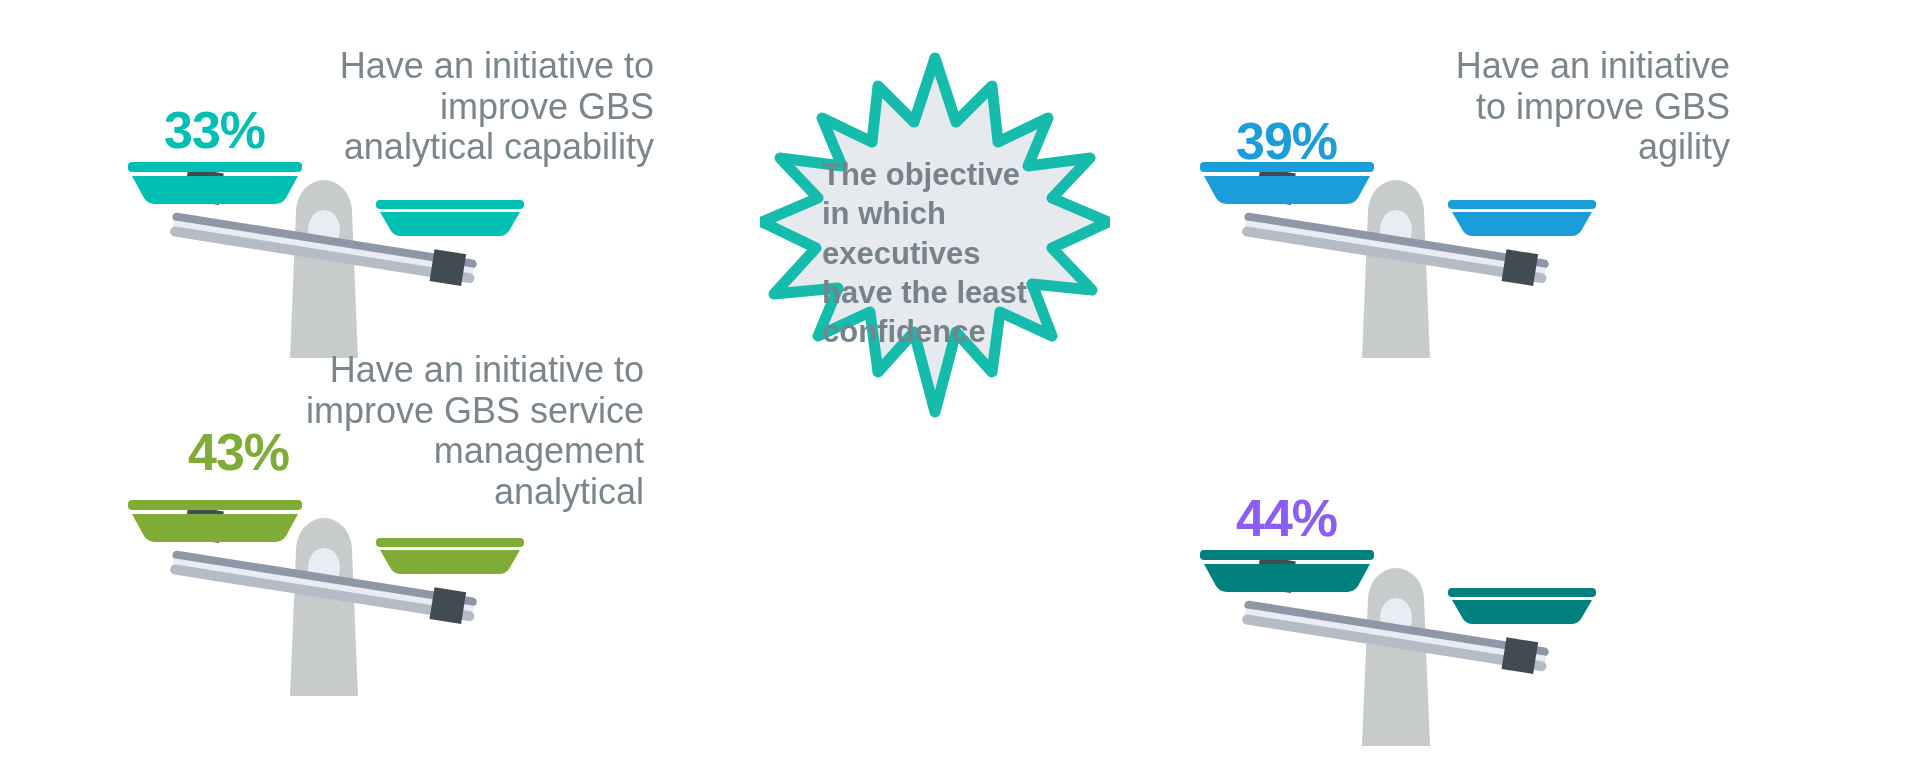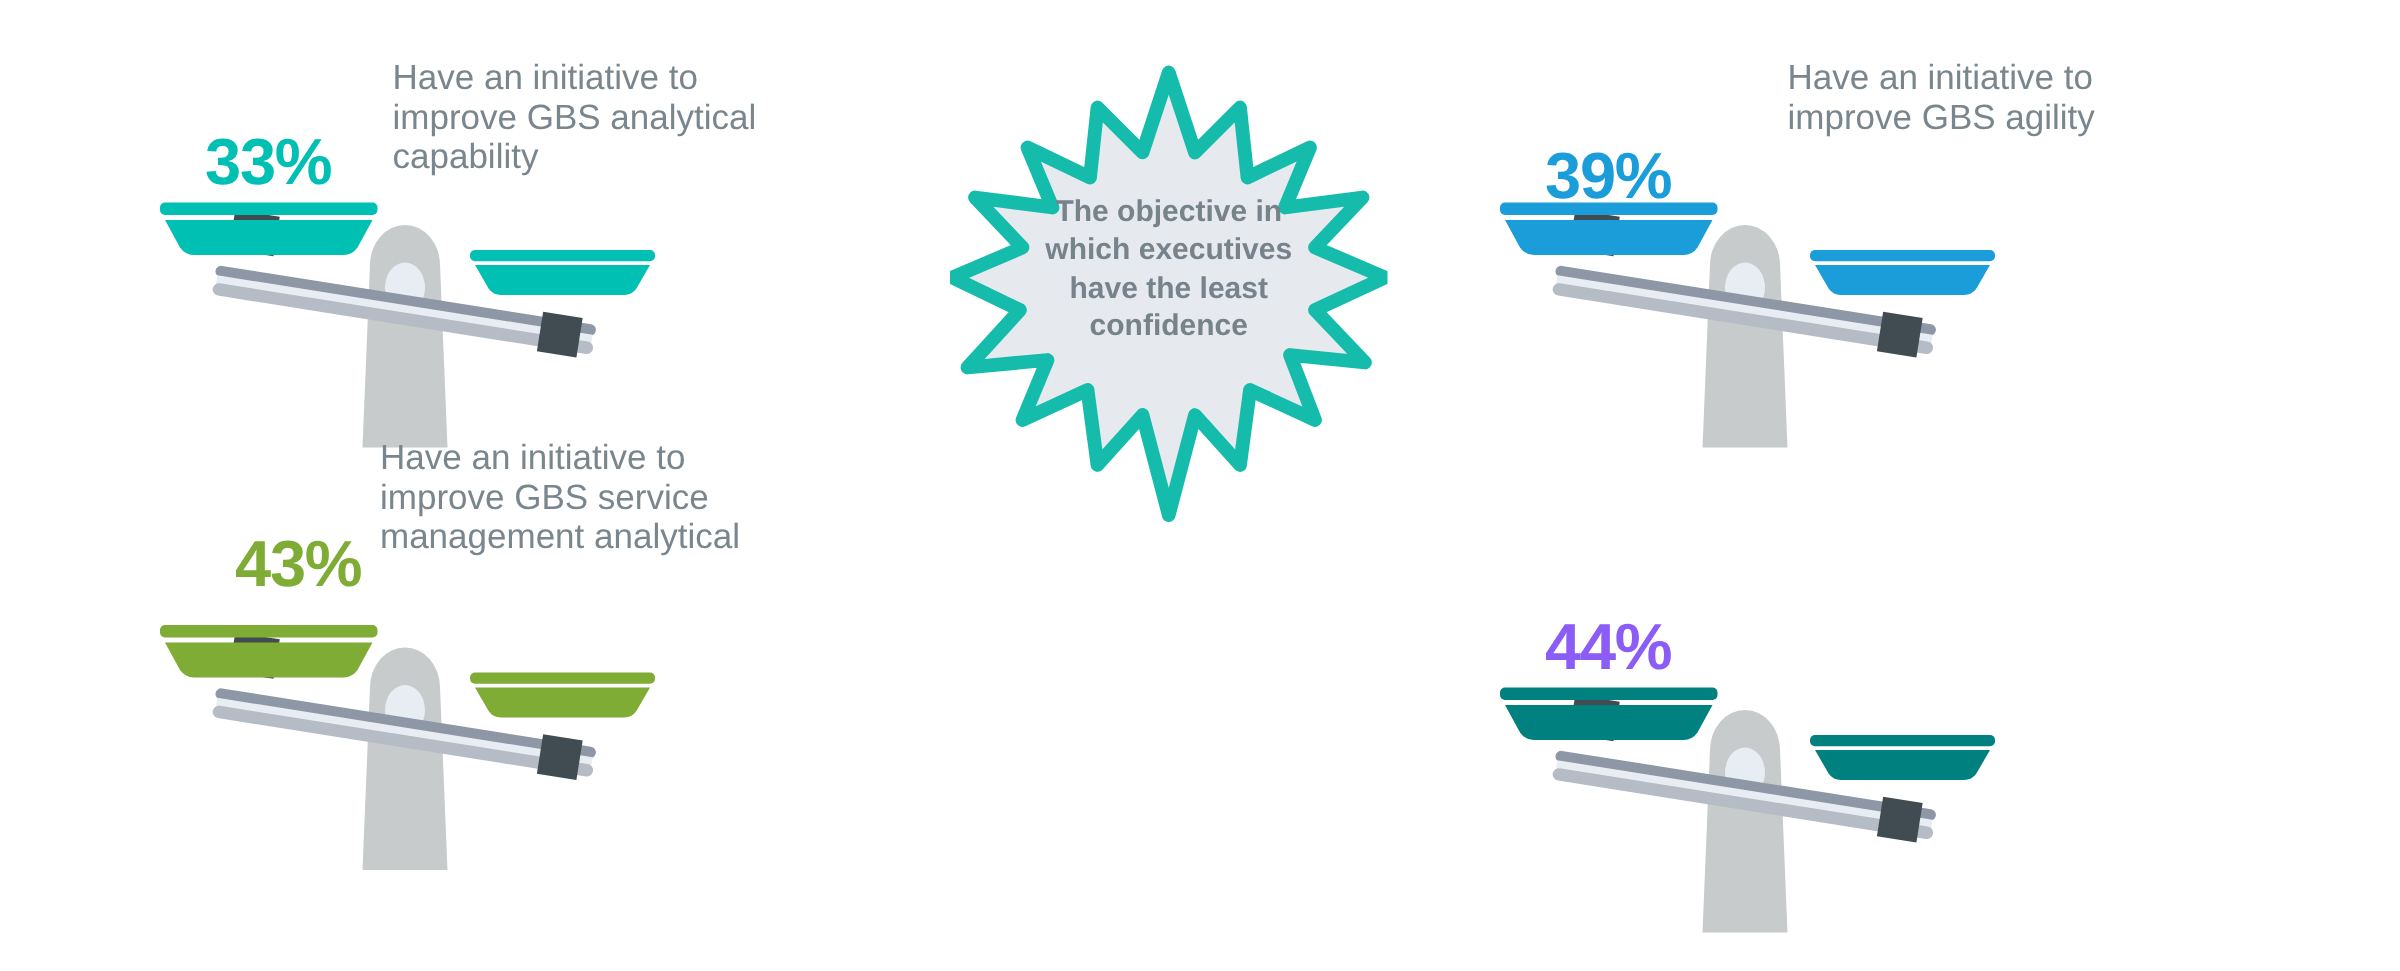--- a/index.html
+++ b/index.html
@@ -43,23 +43,23 @@
     white-space: nowrap;
   }
   .u-tl .pct { left: 46px;  top: 82px; }
   .u-tr .pct { left: 46px;  top: 93px; }
   .u-bl .pct { left: 46px;  top: 76px; margin-left: 24px; }
   .u-br .pct { left: 46px;  top: 72px; }
 
   .caption {
     position: absolute;
     color: #7a868d;
-    font-size: 28px;
+    font-size: 36px;
     line-height: 1.13;
-    text-align: left;
+    text-align: right;
   }
   .u-tl .caption { left: 196px; top: 24px;  width: 340px; }
   .u-tr .caption { left: 240px; top: 24px;  width: 300px; }
   .u-bl .caption { left: 186px; top: 0px;   width: 340px; }
   .u-br .caption { left: 190px; top: 0px;   width: 360px; }
 
   
   .balance {
     position: absolute;
     left: 0;
@@ -77,22 +77,21 @@
     left: 760px;
     top: 50px;
     width: 350px;
     height: 370px;
   }
   .burst-text {
     position: absolute;
     left: 62px;
     top: 105px;
     width: 226px;
-    text-align: center;
-    font-size: 24px;
+    font-size: 31px;
     font-weight: bold;
     line-height: 1.27;
     color: #76838b;
   }
 </style>
 </head>
 <body>
 
 <div class="stage">
 

